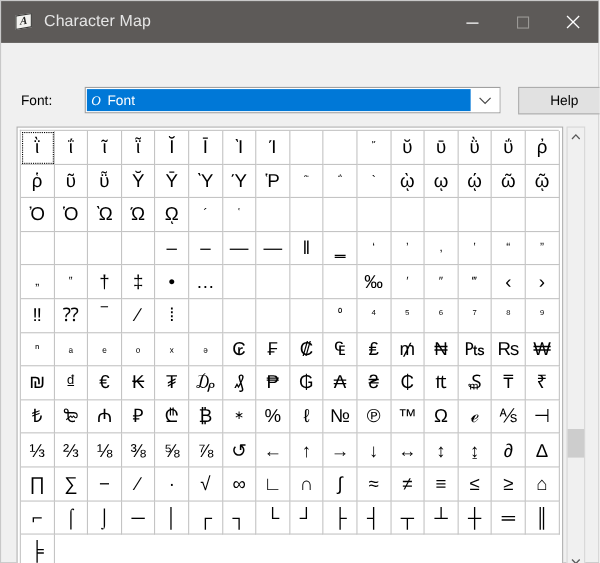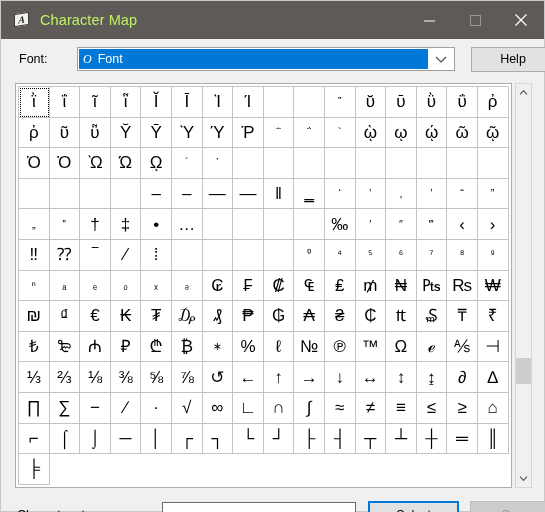--- a/index.html
+++ b/index.html
@@ -45,39 +45,40 @@
   #app-icon .glyph {
     position: absolute; left: 0; top: 0;
     width: 17px; height: 17px;
     font-size: 10px; font-weight: bold; font-style: italic;
     color: #2a2a28;
     display: flex; align-items: center; justify-content: center;
     transform: skewY(-9deg);
     font-family: "Liberation Serif", serif;
   }
   #title-text {
-    color: #bef264;
+    color: #e5e5e5;
     font-size: 14.5px;
     letter-spacing: 0.1px;
     flex: 1 1 auto;
   }
   .wbtn {
     width: 46px; height: 38px;
     display: flex; align-items: center; justify-content: center;
     flex: 0 0 auto;
   }
   .wbtn svg { display: block; }
 
   
   #font-row {
     height: 40px;
     display: flex;
     align-items: center;
     flex: 0 0 auto;
     padding-left: 18px;
+    margin-top: 32px;
   }
   #font-label {
     font-size: 12.5px;
     color: #000;
     width: 58px;
     flex: 0 0 auto;
   }
   #font-combo {
     width: 378px; height: 24px;
     background: #ffffff;

